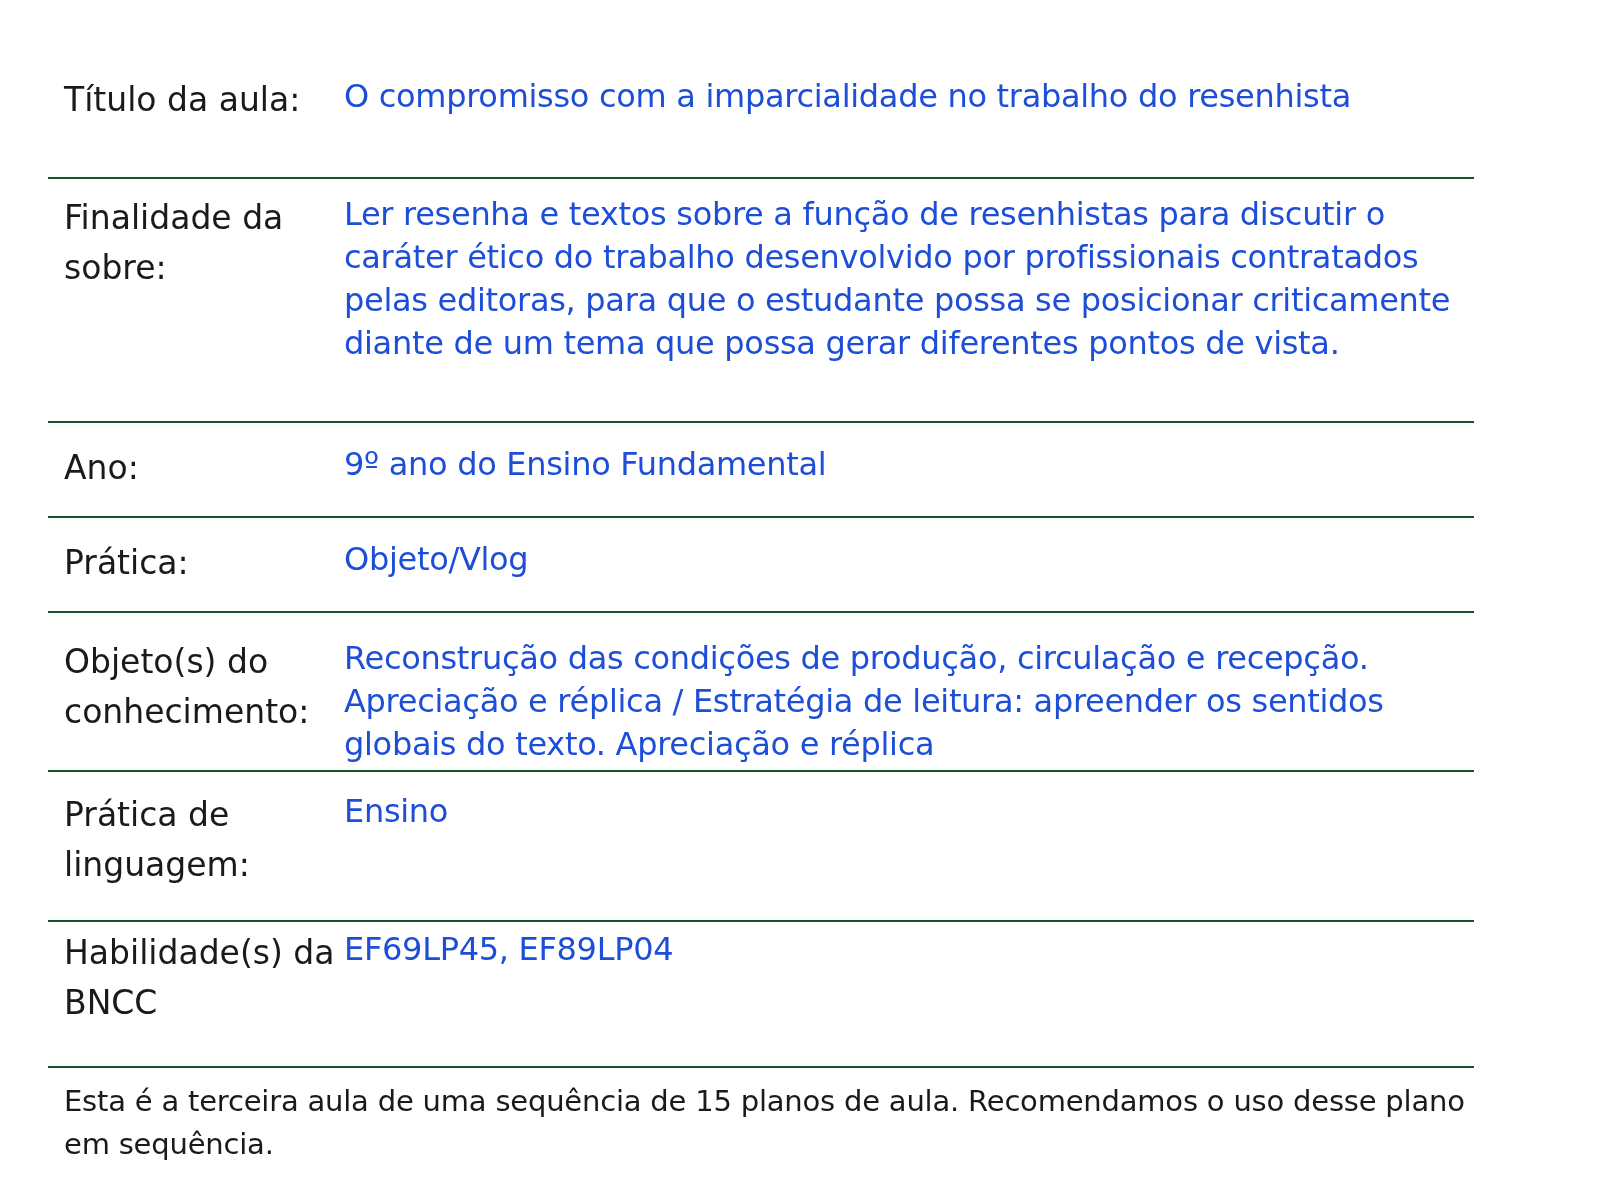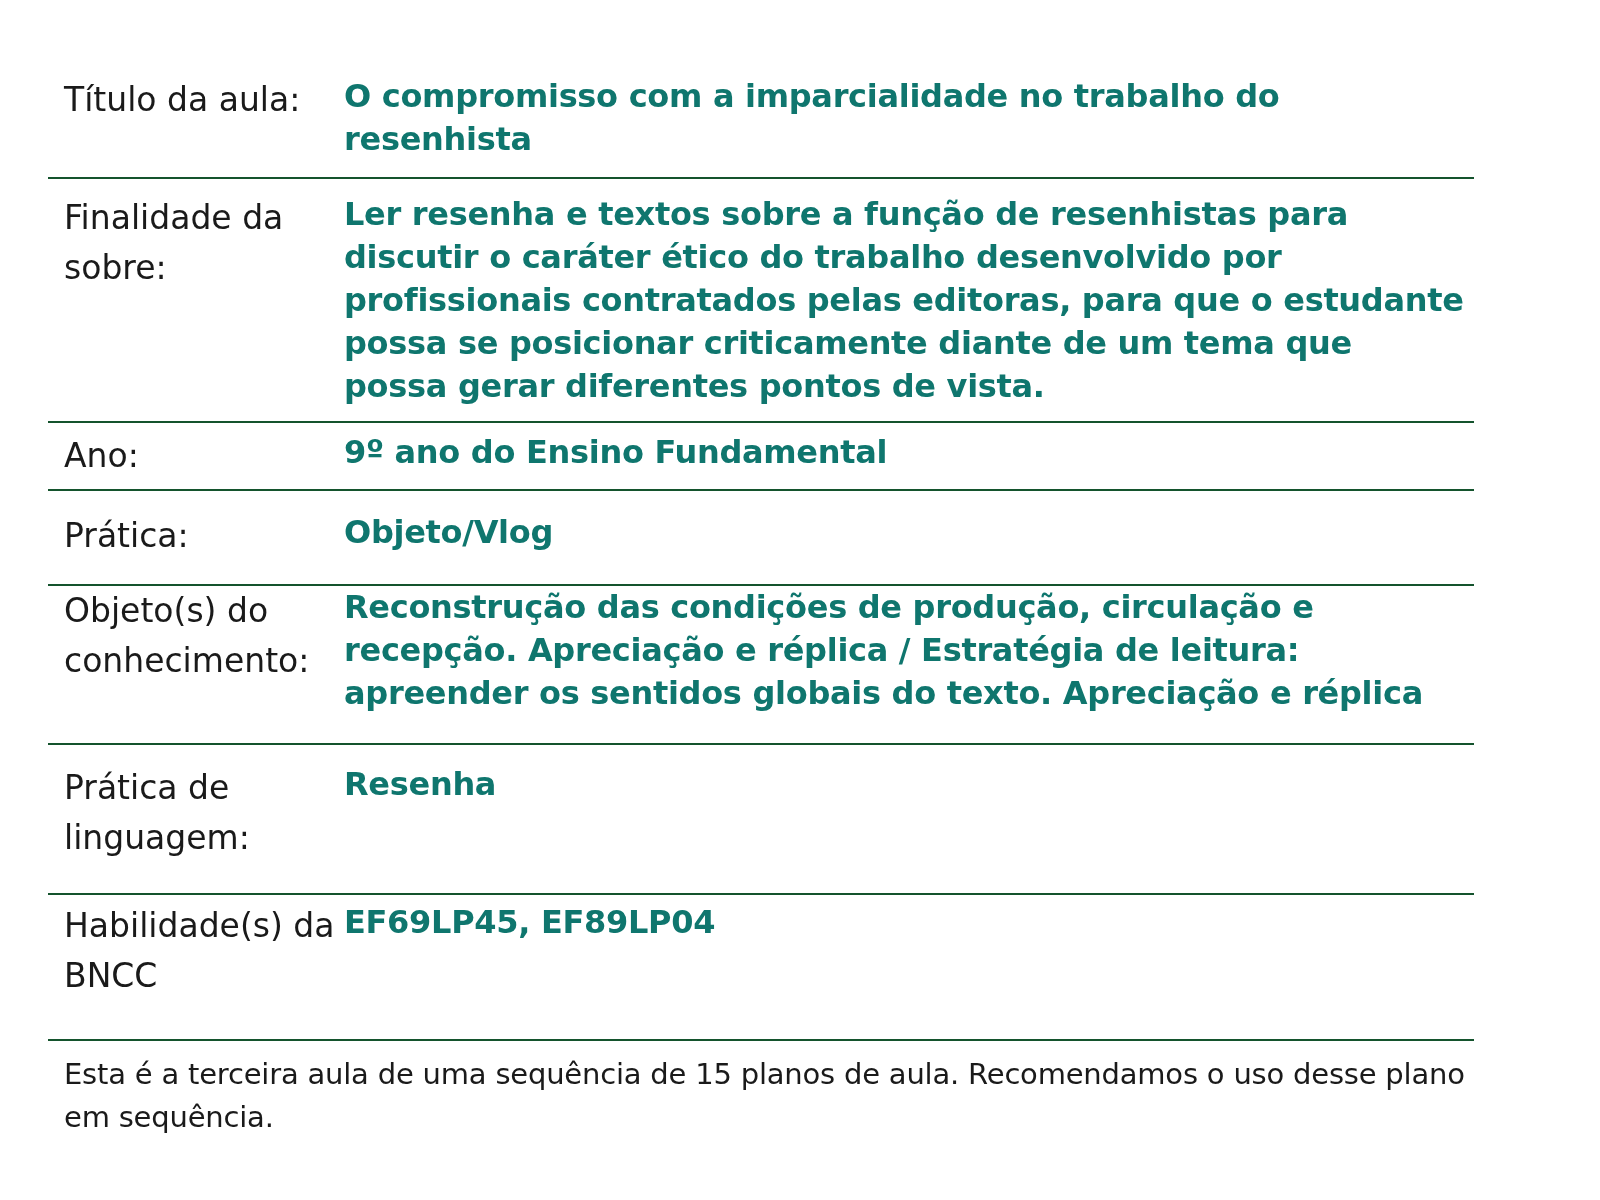--- a/index.html
+++ b/index.html
@@ -33,30 +33,30 @@
       font-size: 33px;
       line-height: 50px;
       font-weight: normal;
       color: #1a1a1a;
     }
     .value {
       flex: 1 1 auto;
       padding-right: 10px;
       font-size: 32px;
       line-height: 43px;
-      font-weight: bold;
-      color: #0f766e;
+      font-weight: normal;
+      color: #1d4ed8;
       letter-spacing: -0.3px;
     }
     .r-titulo { height: 117px; padding-top: 13px; }
     .r-titulo .label { padding-top: 0px; }
     .r-finalidade { height: 244px; padding-top: 14px; }
-    .r-ano { height: 68px; padding-top: 8px; }
+    .r-ano { height: 95px; padding-top: 20px; }
     .r-genero { height: 95px; padding-top: 20px; }
-    .r-objeto { height: 159px; padding-top: 0; }
+    .r-objeto { height: 159px; padding-top: 24px; }
     .r-pratica { height: 150px; padding-top: 18px; }
     .r-habilidade { height: 146px; padding-top: 6px; }
     .note {
       padding-left: 16px;
       padding-top: 12px;
       font-size: 29px;
       line-height: 43px;
       color: #1a1a1a;
       letter-spacing: -0.2px;
     }
@@ -80,20 +80,20 @@
   <div class="row r-genero">
     <div class="label">Prática:</div>
     <div class="value">Objeto/Vlog</div>
   </div>
   <div class="row r-objeto">
     <div class="label">Objeto(s) do conhecimento:</div>
     <div class="value">Reconstrução das condições de produção, circulação e recepção. Apreciação e réplica / Estratégia de leitura: apreender os sentidos globais do texto. Apreciação e réplica</div>
   </div>
   <div class="row r-pratica">
     <div class="label">Prática de linguagem:</div>
-    <div class="value">Resenha</div>
+    <div class="value">Ensino</div>
   </div>
   <div class="row r-habilidade">
     <div class="label">Habilidade(s) da BNCC</div>
     <div class="value">EF69LP45, EF89LP04</div>
   </div>
   <div class="note">Esta é a terceira aula de uma sequência de 15 planos de aula. Recomendamos o uso desse plano em sequência.</div>
 </div>
 
 </body></html>

